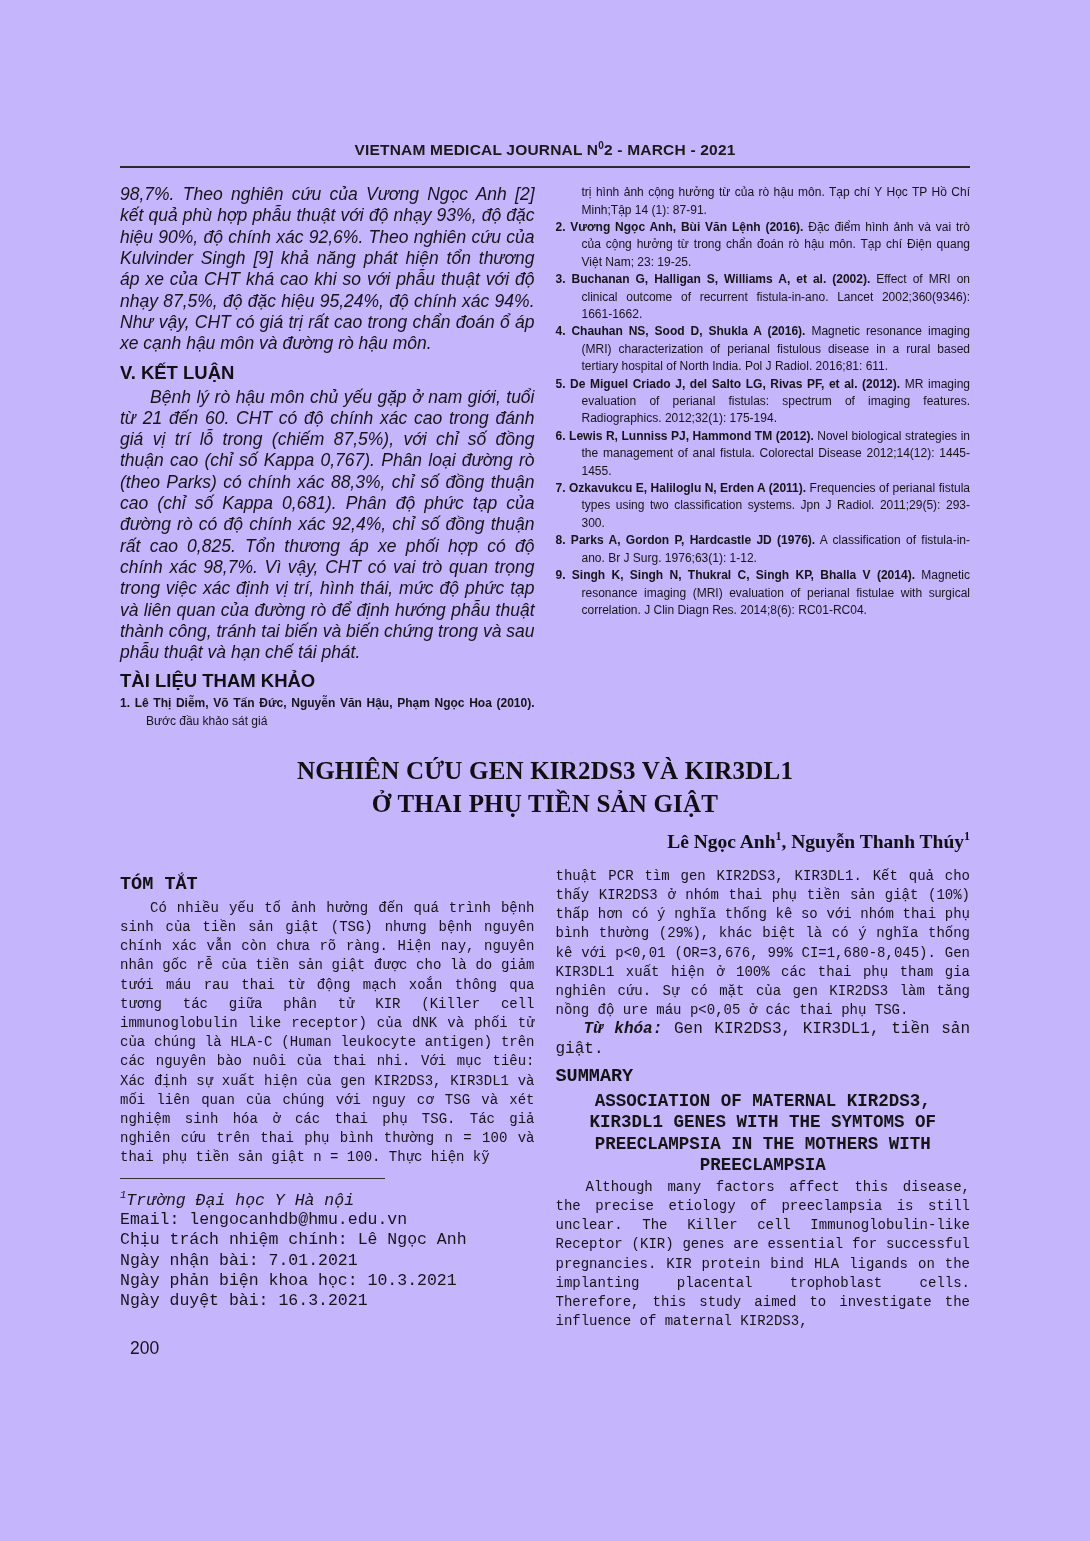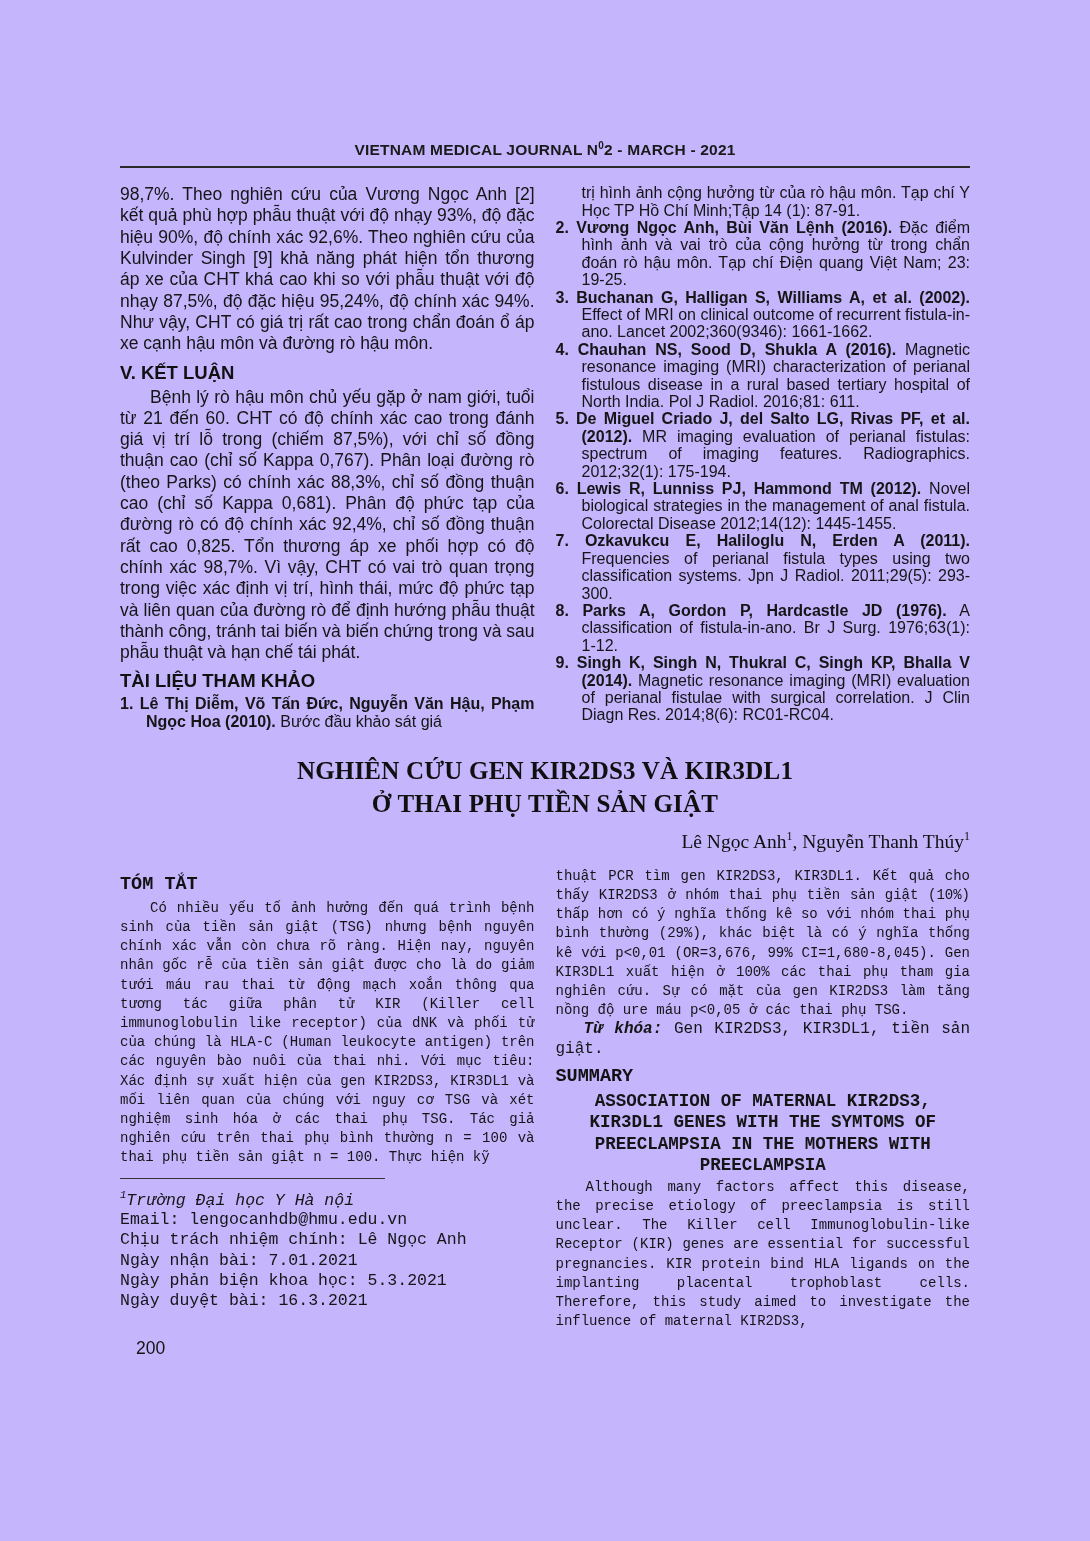--- a/index.html
+++ b/index.html
@@ -21,65 +21,65 @@
     color:#1a1a1a;
   }
   .journal-header sup { font-size:10px; }
   .header-rule { border:none; border-top:2.5px solid #2a2a2a; margin:7px 0 0 0; }
 
   
   .cols { display:flex; gap:21px; margin-top:16px; }
   .col { width:414.5px; box-sizing:border-box; }
 
   
-  .a1-body { margin:0; font-size:17.5px; line-height:21.3px; text-align:justify; }
+  .a1-body { margin:0; font-size:17.5px; line-height:21.3px; text-align:justify;font-style:italic; }
   .indent { text-indent:30px; }
   h3.sect {
     margin:7px 0 3px 0; font-size:18.5px; line-height:22px;
     font-weight:bold; color:#111;
   }
   
   .ref {
-    font-size:16px; line-height:17.4px; text-align:justify;
+    font-size:12px; line-height:17.4px; text-align:justify;
     padding-left:26px; text-indent:-26px; margin:0;
   }
   .ref-cont { padding-left:26px; text-indent:0; }
   .ref b { font-weight:bold; }
 
   
   .a2-titleblock { margin-top:24px; text-align:center; }
   .a2-title {
     font-family:"Liberation Serif","DejaVu Serif",serif;
     font-size:25px; font-weight:bold; line-height:33px; color:#101010;
     letter-spacing:0.2px;
   }
   .a2-authors {
     margin-top:9px; text-align:right;
     font-family:"Liberation Serif","DejaVu Serif",serif;
-    font-size:19.5px; font-weight:normal; color:#101010;
+    font-size:19.5px; font-weight:bold; color:#101010;
   }
   .a2-authors sup { font-size:12px; }
 
   .a2-cols { margin-top:14px;font-family:Liberation Mono, monospace; }
   .a2-body { margin:0; font-size:14px; line-height:19.2px; text-align:justify; }
   .kw-line { margin:0; font-size:16px; line-height:19.2px; text-align:justify; text-indent:28px; }
   .kw-line .kw { font-weight:bold; font-style:italic; }
 
   .summary-title {
     font-size:17.5px; font-weight:bold; line-height:21.5px;
     text-align:center; margin:1px 0 1px 0;
   }
 
   
   .footnote { margin-top:10px; font-size:16.5px; line-height:20.2px; }
   .footnote-rule { border:none; border-top:1.5px solid #333; width:265px; margin:0 0 6px 0; }
   .fn-aff { font-style:italic; }
   .footnote sup { font-size:10.5px; font-style:italic; }
 
-  .page-number { position:absolute; left:136px; top:1338px; font-size:17.5px; color:#141414; }
+  .page-number { position:absolute; left:130px; top:1338px; font-size:17.5px; color:#141414; }
 </style>
 </head>
 <body>
 
 <div class="page">
   <div class="inner">
 
     <div class="journal-header"><span>VIETNAM MEDICAL JOURNAL N</span><sup>0</sup><span>2 - MARCH - 2021</span></div>
     <hr class="header-rule">
 
@@ -113,21 +113,21 @@
     <div class="cols a2-cols">
       <div class="col">
         <h3 class="sect">TÓM TẮT</h3>
         <p class="a2-body indent">Có nhiều yếu tố ảnh hưởng đến quá trình bệnh sinh của tiền sản giật (TSG) nhưng bệnh nguyên chính xác vẫn còn chưa rõ ràng. Hiện nay, nguyên nhân gốc rễ của tiền sản giật được cho là do giảm tưới máu rau thai từ động mạch xoắn thông qua tương tác giữa phân tử KIR (Killer cell immunoglobulin like receptor) của dNK và phối tử của chúng là HLA-C (Human leukocyte antigen) trên các nguyên bào nuôi của thai nhi. Với mục tiêu: Xác định sự xuất hiện của gen KIR2DS3, KIR3DL1 và mối liên quan của chúng với nguy cơ TSG và xét nghiệm sinh hóa ở các thai phụ TSG. Tác giả nghiên cứu trên thai phụ bình thường n = 100 và thai phụ tiền sản giật n = 100. Thực hiện kỹ</p>
         <div class="footnote">
           <hr class="footnote-rule">
           <div class="fn-aff"><sup>1</sup><span>Trường  Đại học Y Hà nội</span></div>
           <div>Email: lengocanhdb@hmu.edu.vn</div>
           <div>Chịu trách nhiệm chính: Lê Ngọc Anh</div>
           <div>Ngày nhận bài: 7.01.2021</div>
-          <div>Ngày phản biện khoa học: 5.3.2021</div>
+          <div>Ngày phản biện khoa học: 10.3.2021</div>
           <div>Ngày duyệt bài: 16.3.2021</div>
         </div>
       </div>
       <div class="col">
         <p class="a2-body">thuật PCR tìm gen KIR2DS3, KIR3DL1. Kết quả cho thấy KIR2DS3 ở nhóm thai phụ tiền sản giật (10%) thấp hơn có ý nghĩa thống kê so với nhóm thai phụ bình thường (29%), khác biệt là có ý nghĩa thống kê với p&lt;0,01 (OR=3,676, 99% CI=1,680-8,045). Gen KIR3DL1 xuất hiện ở 100% các thai phụ tham gia nghiên cứu. Sự có mặt của gen KIR2DS3 làm tăng nồng độ ure máu p&lt;0,05 ở các thai phụ TSG.</p>
         <p class="kw-line"><span class="kw">Từ khóa:</span><span> Gen KIR2DS3, KIR3DL1, tiền sản giật.</span></p>
         <h3 class="sect">SUMMARY</h3>
         <div class="summary-title">ASSOCIATION OF MATERNAL KIR2DS3, KIR3DL1 GENES WITH THE SYMTOMS OF PREECLAMPSIA IN THE MOTHERS WITH PREECLAMPSIA</div>
         <p class="a2-body indent">Although many factors affect this disease, the precise etiology of preeclampsia is still unclear. The Killer cell Immunoglobulin-like Receptor (KIR) genes are essential for successful pregnancies. KIR protein bind HLA ligands on the implanting placental trophoblast cells. Therefore, this study aimed to investigate the influence of maternal KIR2DS3,</p>
       </div>

